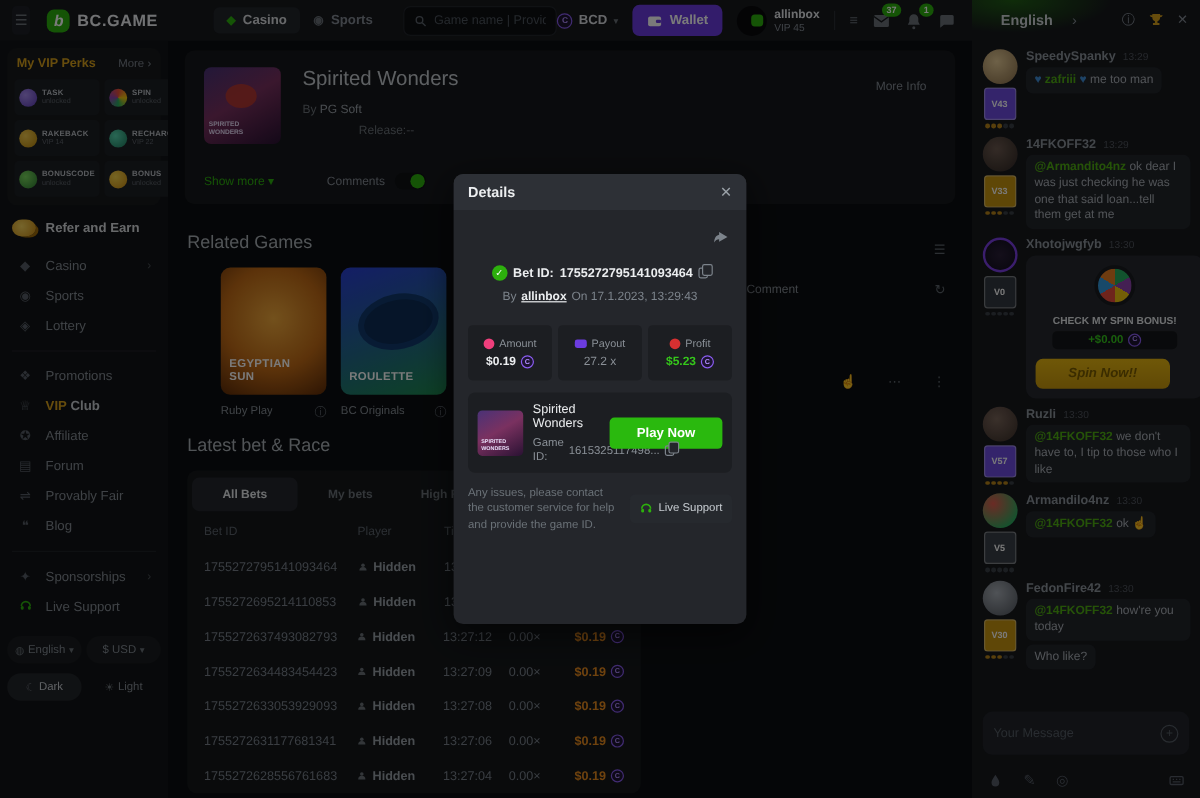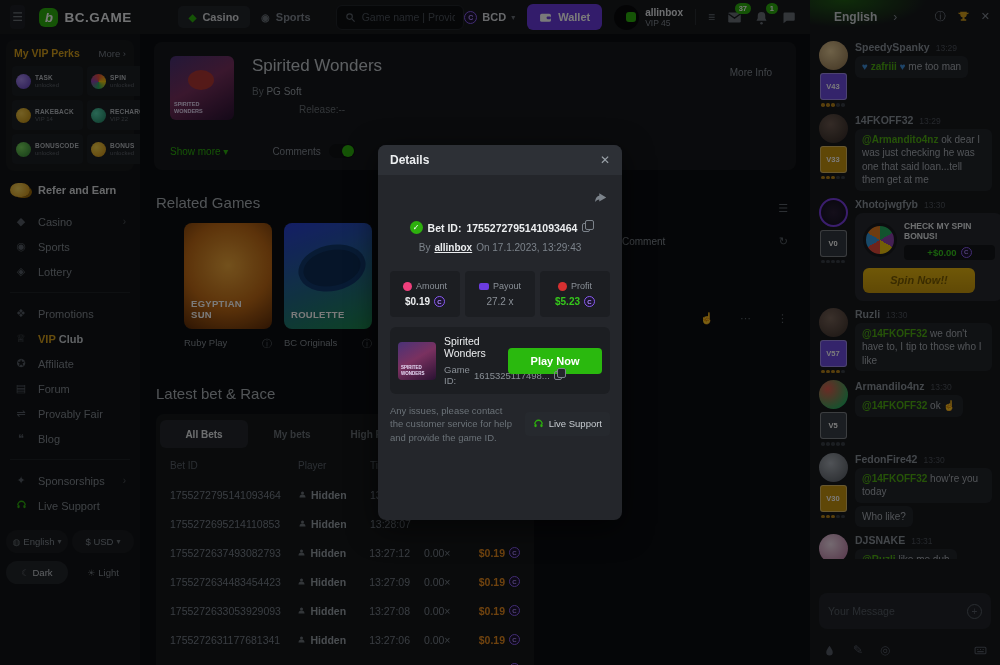--- a/index.html
+++ b/index.html
@@ -175,21 +175,21 @@
   .mbody { flex:1; min-width:0; }
   .mhead { display:flex; align-items:baseline; gap:6px; }
   .muser { color:#8d949c; font-size:10.5px; font-weight:bold; }
   .mtime { color:#50555c; font-size:8.5px; }
   .bubble { display:inline-block; background:#23262b; border-radius:6px; padding:4px 7px; margin-top:3px;
     color:#a9afb6; font-size:10px; line-height:1.35; max-width:138px; }
   .bubble.extra { display:block; width:max-content; }
   .mention { color:#4fae12; font-weight:bold; }
   .heart { color:#3f8ed8; }
   .spin-card { background:#26292e; border-radius:8px; padding:8px; margin-top:3px; width:148px; }
-  .spin-top { display:flex; gap:7px; align-items:center; }
+  .spin-top { display:flex; gap:7px; align-items:center;flex-direction:column; }
   .wheel { width:34px; height:34px; border-radius:50%; flex:none; border:3px solid #1a1c20;
     background:conic-gradient(#27ae60 0 60deg,#8e44ad 0 120deg,#f1c40f 0 180deg,#e74c3c 0 240deg,#3498db 0 300deg,#e67e22 0 360deg); }
   .spin-right { flex:1; }
   .spin-title { color:#e3e6e9; font-size:8.5px; font-weight:bold; }
   .spin-amt { margin-top:4px; background:#141619; border-radius:4px; padding:2px 6px; display:flex;
     align-items:center; justify-content:center; gap:4px; color:#35c71b; font-weight:bold; font-size:9.5px; }
   .spin-btn { margin-top:8px; width:112px; height:25px; background:linear-gradient(#e8b711,#c9990d);
     border-radius:6px; color:#7a5c00; font-weight:bold; font-style:italic; font-size:11px;
     display:flex; align-items:center; justify-content:center; }
   .chat-input { position:absolute; left:9px; right:9px; bottom:36px; height:36px; background:#22252a;
@@ -514,21 +514,21 @@
         <span class="cr-label">Comment</span>
         <span class="cr-refresh">↻</span>
       </div>
       <div class="cr-row3">
         <span>☝</span>
         <span>⋯</span>
         <span>⋮</span>
       </div>
     </div>
 
-    <div class="sec-title" style="margin-top:34px;">Latest bet &amp; Race</div>
+    <div class="sec-title" style="margin-top:12px;">Latest bet &amp; Race</div>
     <div class="bets-panel">
       <div class="bets-tabs">
         <div class="btab active">All Bets</div>
         <div class="btab">My bets</div>
         <div class="btab">High Rollers</div>
       </div>
       <div class="thead">
         <span class="c-id">Bet ID</span>
         <span class="c-pl">Player</span>
         <span class="c-tm">Time</span>

